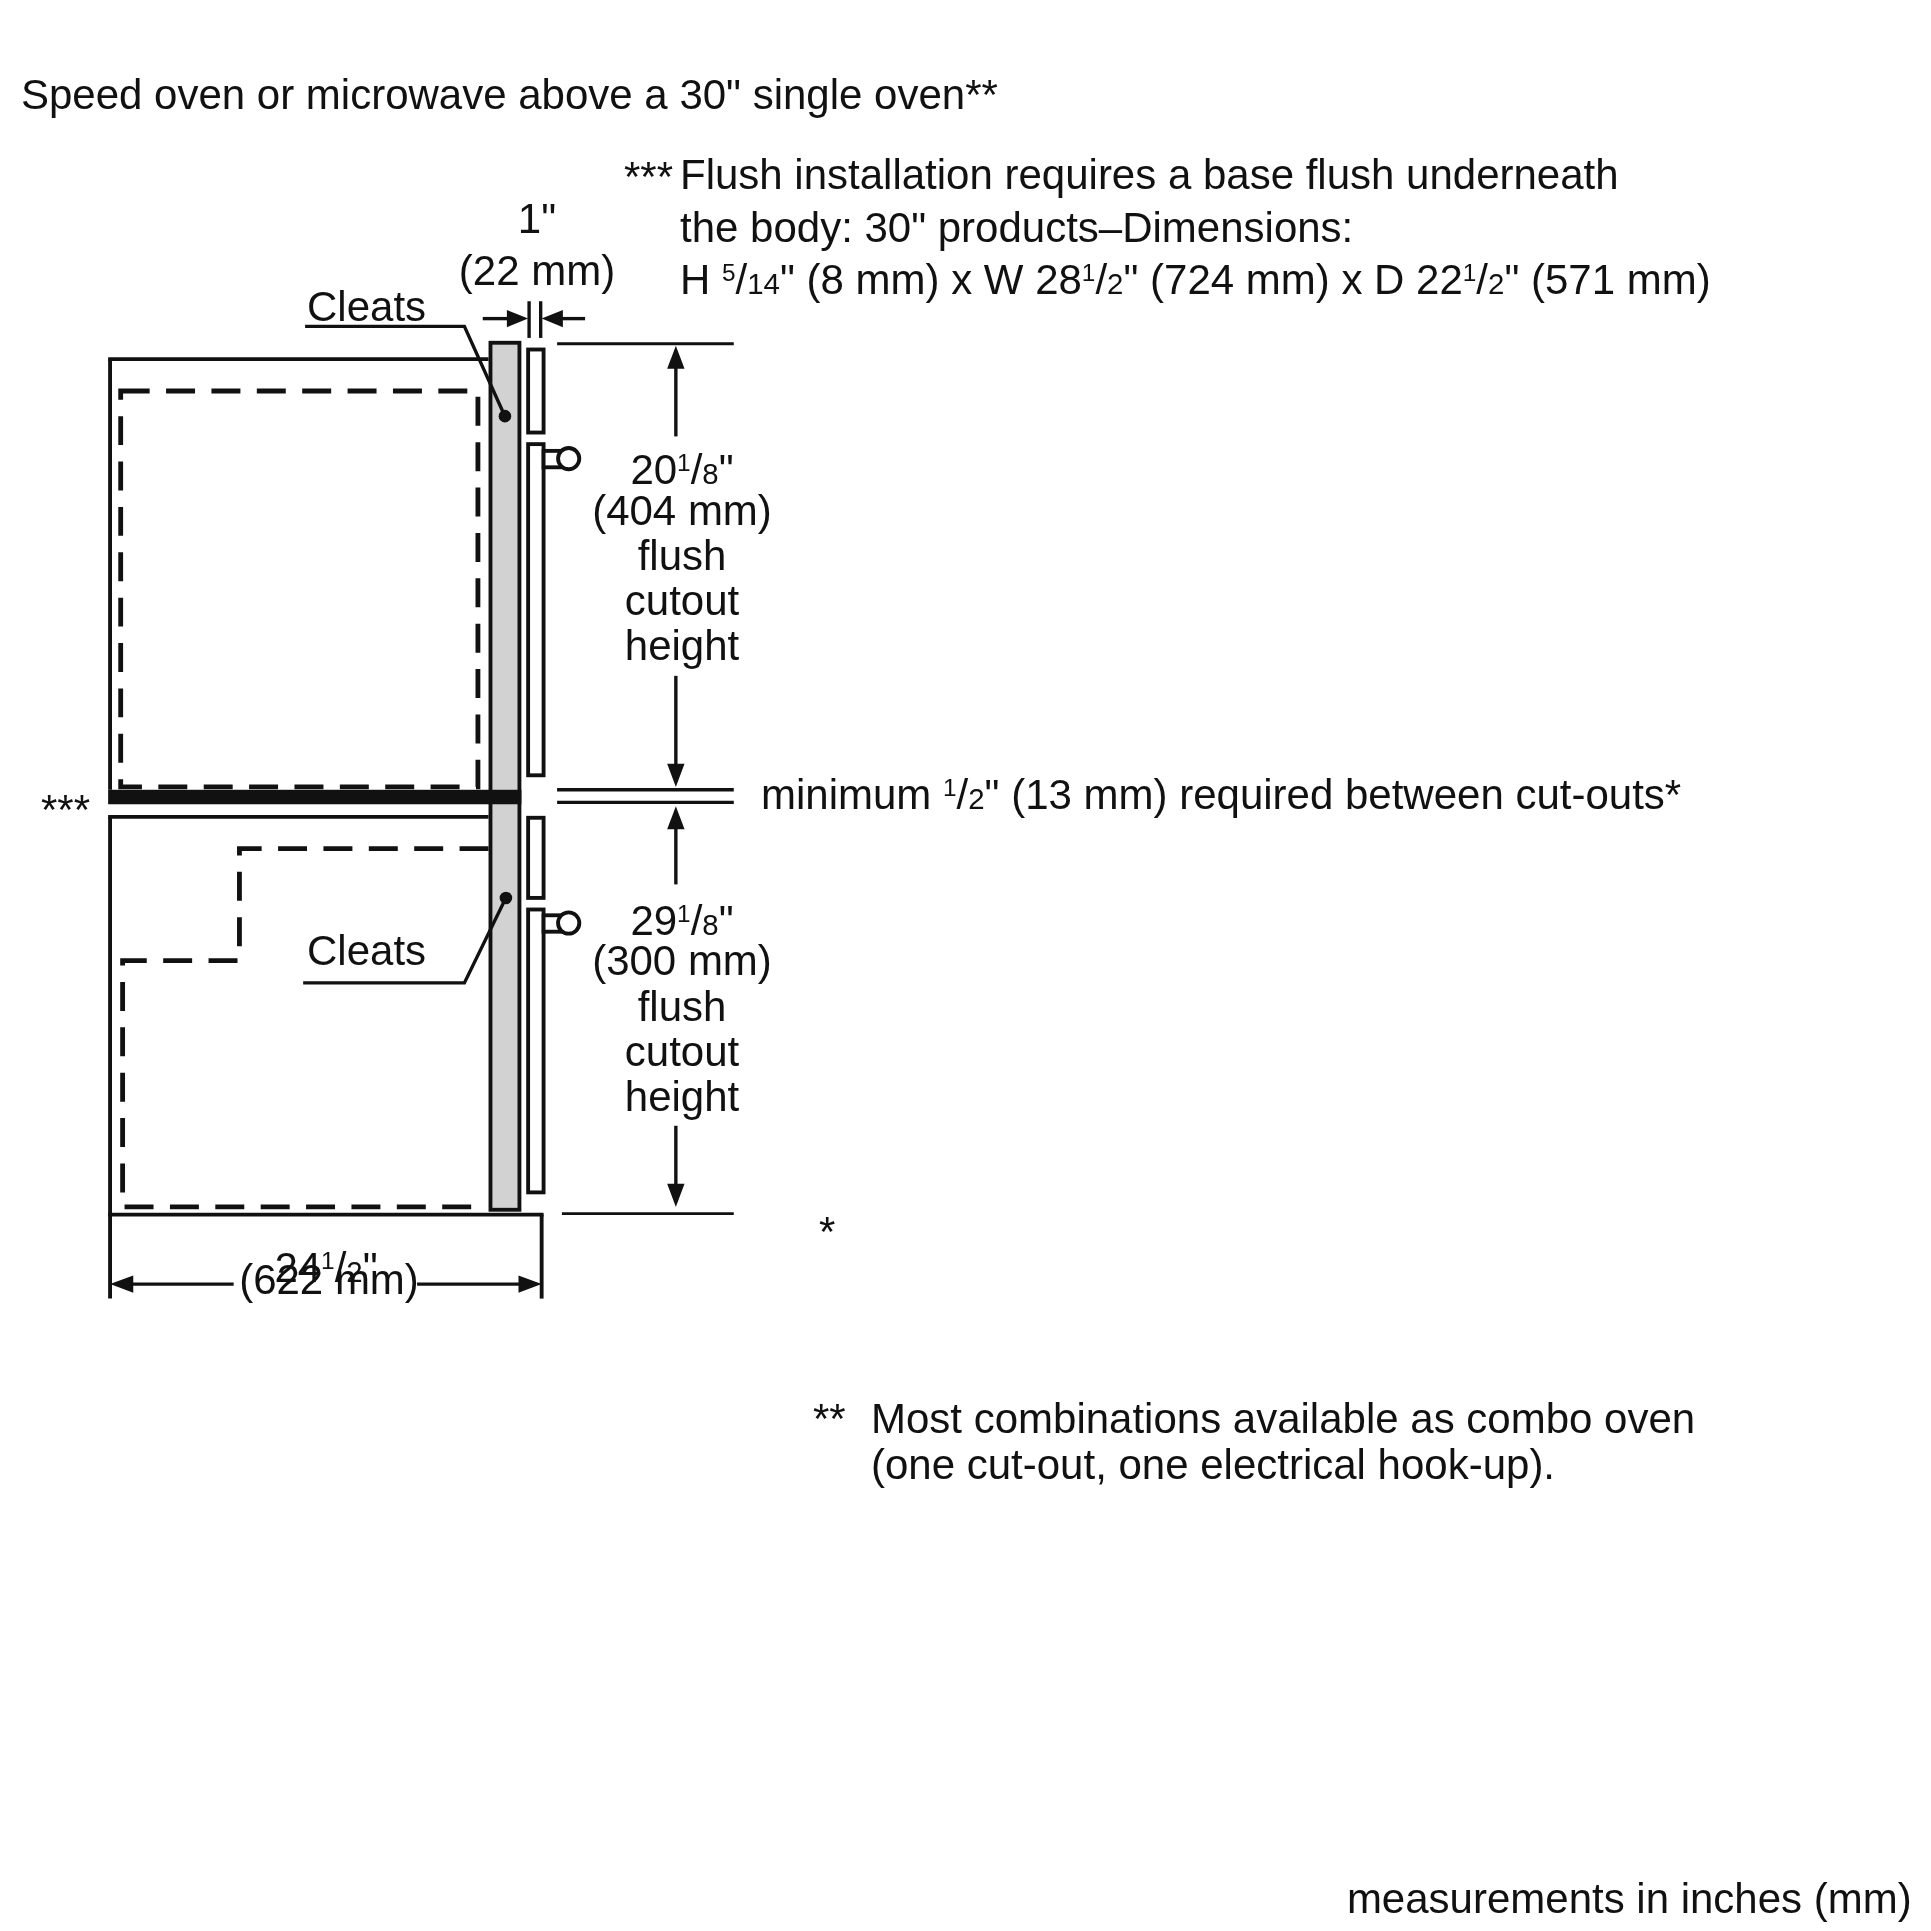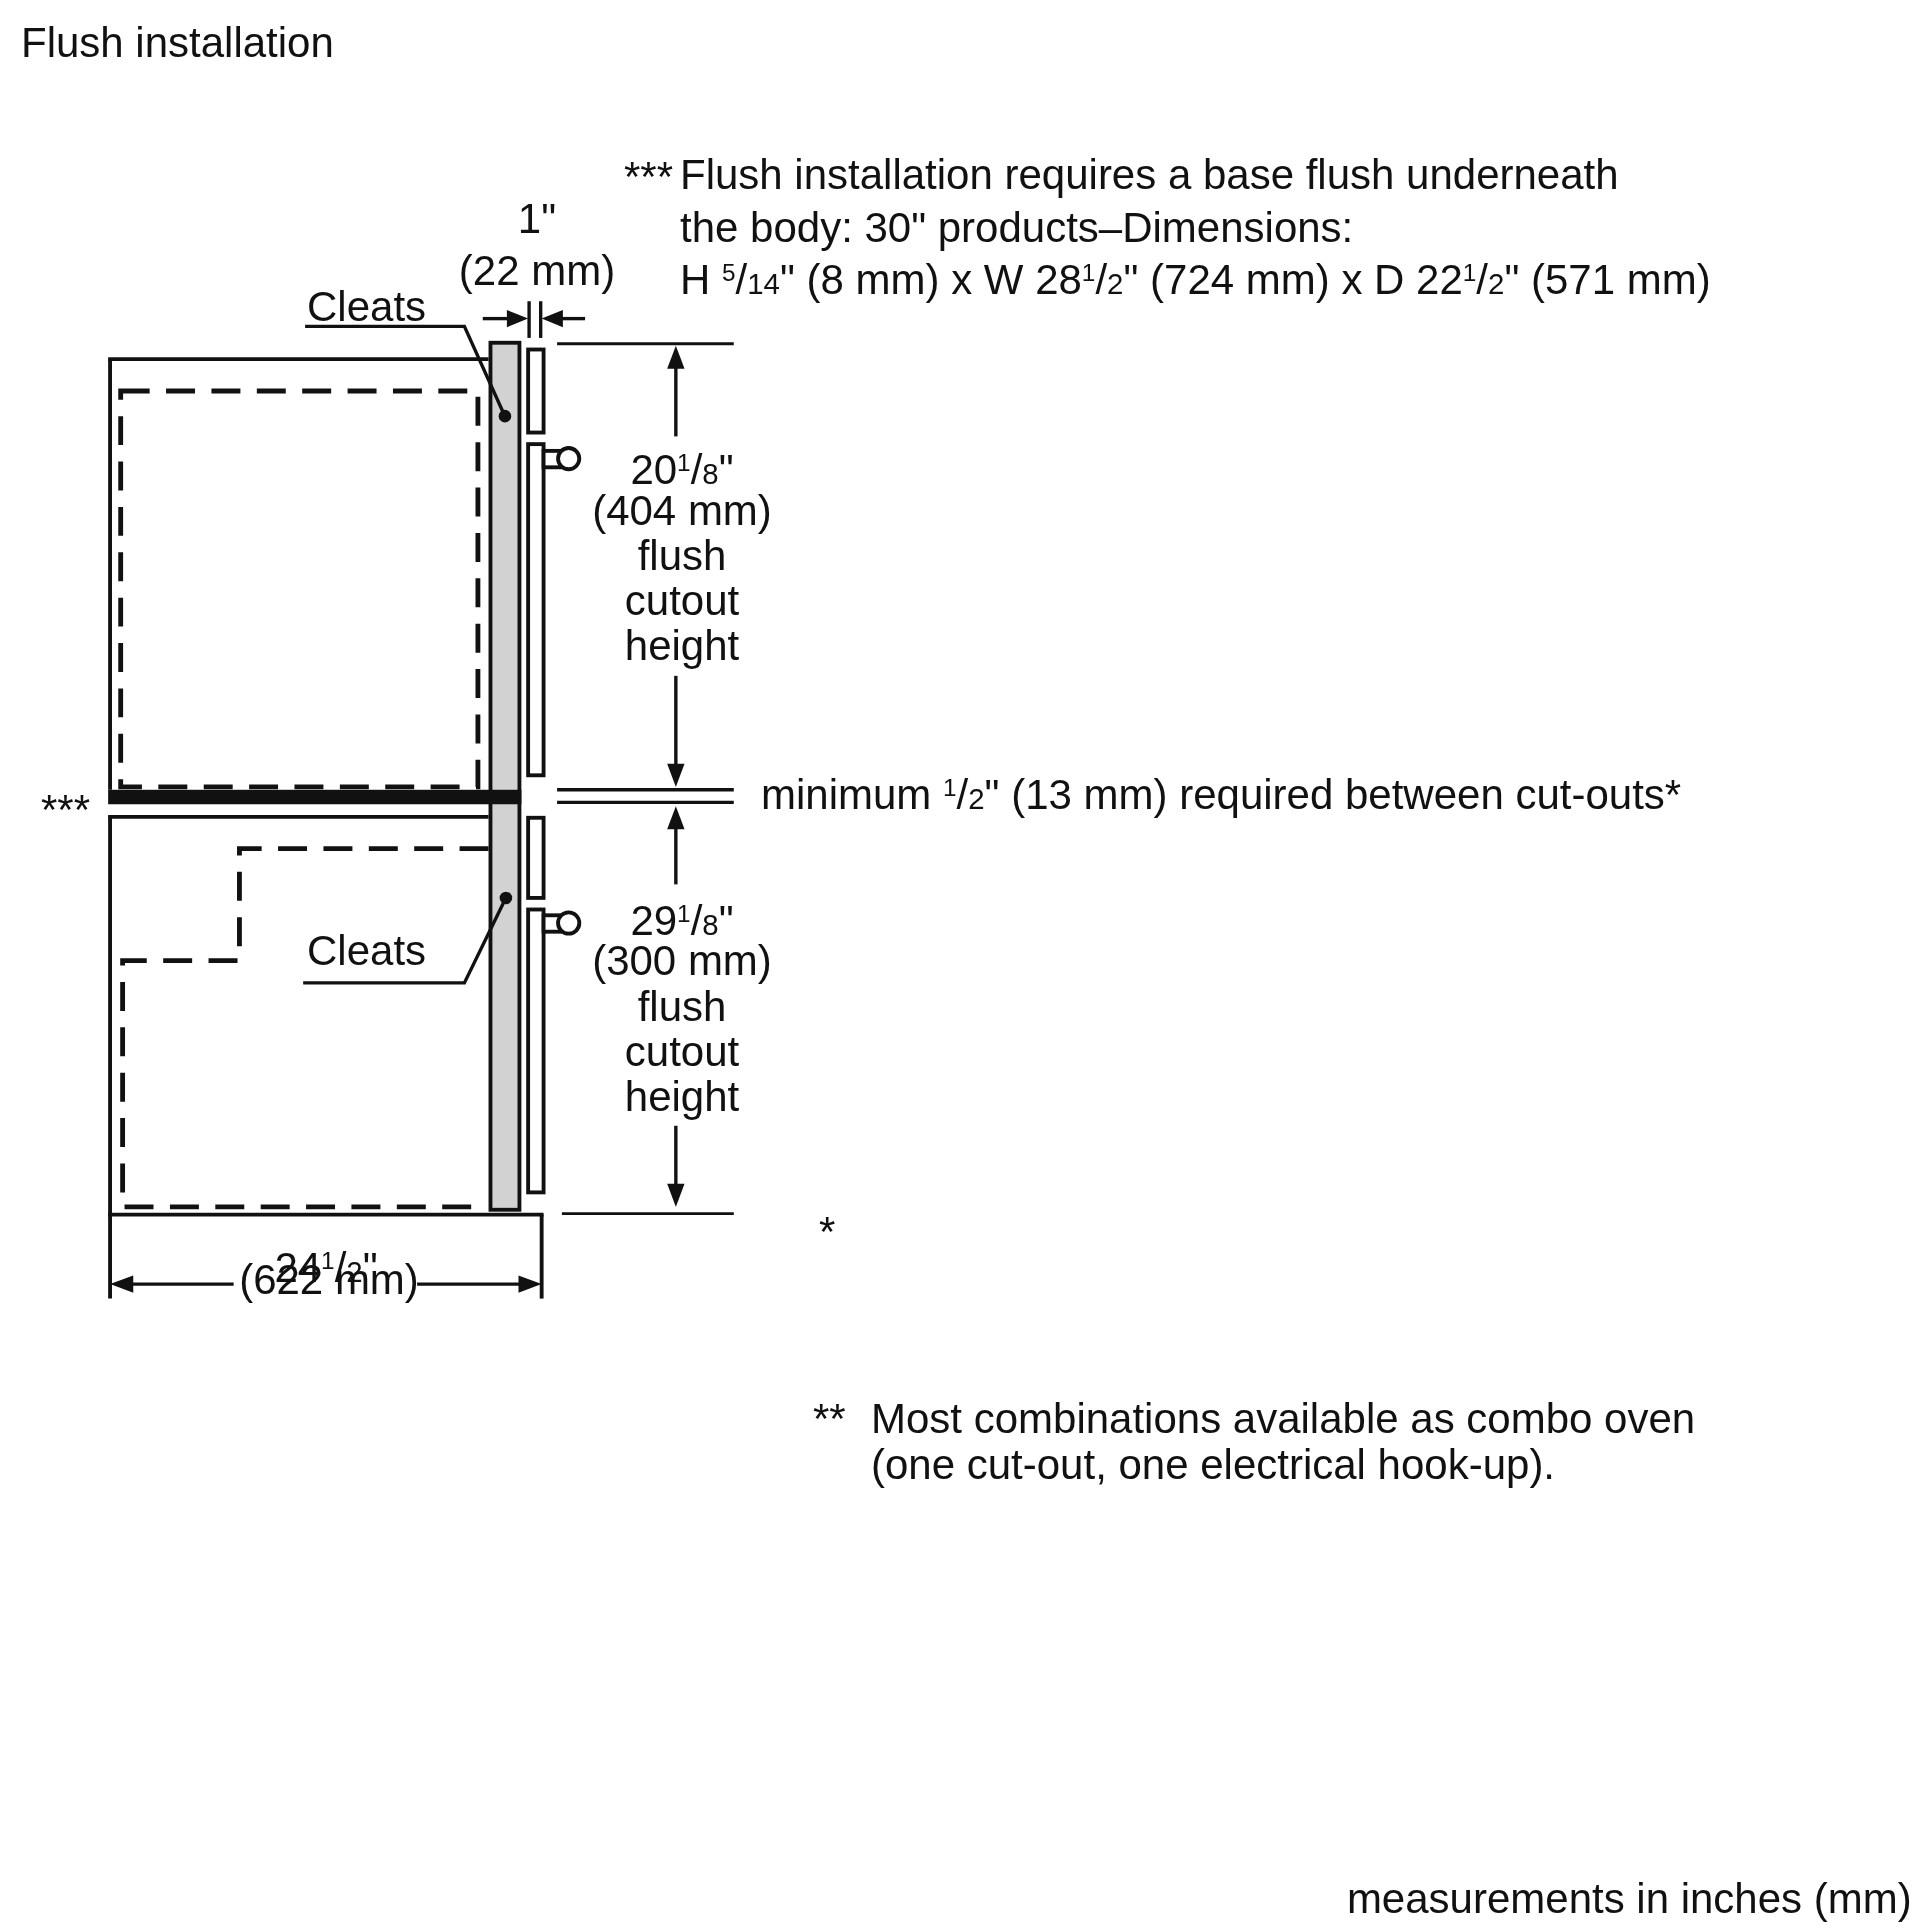--- a/index.html
+++ b/index.html
@@ -122,21 +122,21 @@
     <g stroke="#111111" stroke-width="3.5" fill="none">
       <path d="M316 338 H481 L522 429"></path>
       <circle cx="523" cy="431" r="6.5" fill="#111111" stroke="none"></circle>
     </g>
     <g stroke="#111111" stroke-width="3.5" fill="none">
       <path d="M314 1018 H481 L523 932"></path>
       <circle cx="524" cy="930" r="6.5" fill="#111111" stroke="none"></circle>
     </g>
   </svg>
 
-  <div class="lbl" style="left:21px;top:19.3px;">Flush installation</div>
+  <div class="lbl" style="left:21px;top:71px;">Speed oven or microwave above a 30" single oven**</div>
 
   <div class="lbl note-line" style="left:624px;top:156px;">***</div>
   <div class="lbl note-line" style="left:680px;top:154px;">Flush installation requires a base flush underneath</div>
   <div class="lbl note-line" style="left:680px;top:207px;">the body: 30" products–Dimensions:</div>
   <div class="lbl note-line" style="left:680px;top:259px;">H <sup class="fr-n">5</sup>/<span class="fr-d">14</span>" (8 mm) x W 28<sup class="fr-n">1</sup>/<span class="fr-d">2</span>" (724 mm) x D 22<sup class="fr-n">1</sup>/<span class="fr-d">2</span>" (571 mm)</div>
 
   <div class="lbl ctr" style="left:537px;top:195px;">1"</div>
   <div class="lbl ctr" style="left:537px;top:247px;">(22 mm)</div>
 
   <div class="lbl" style="left:307px;top:283px;">Cleats</div>

